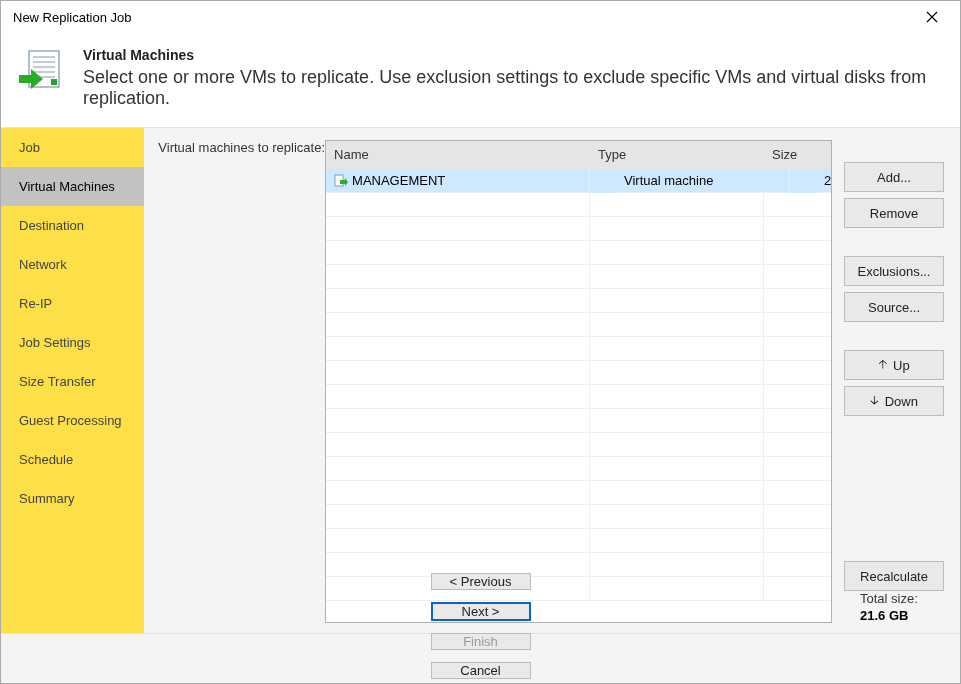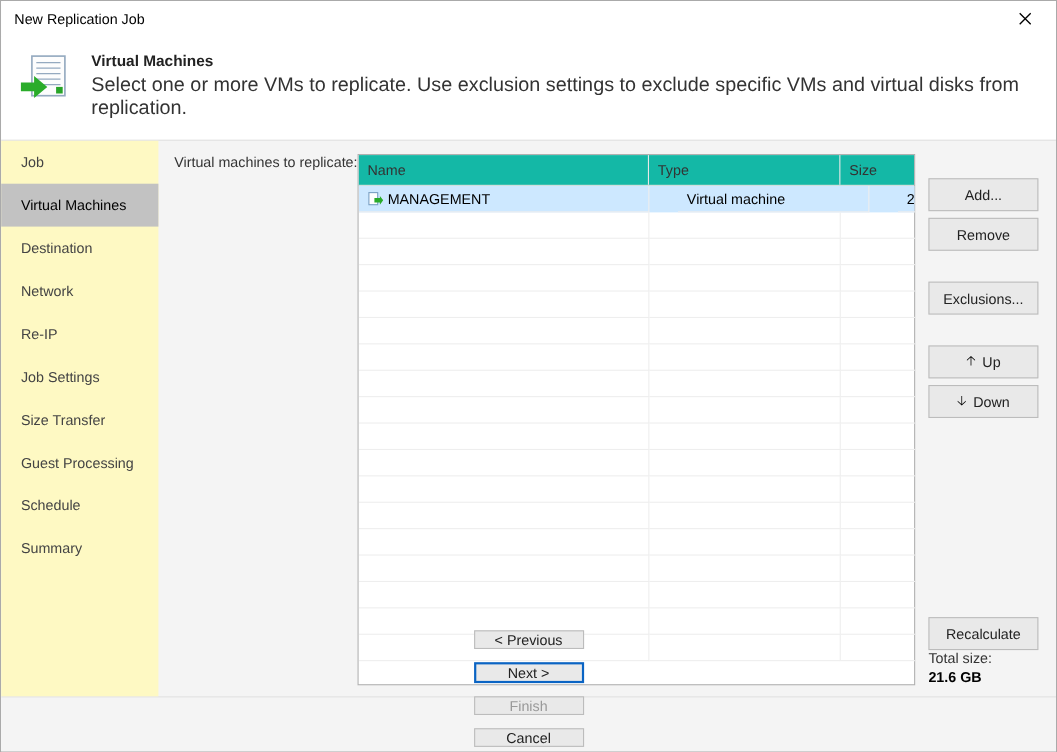--- a/index.html
+++ b/index.html
@@ -5,28 +5,28 @@
   * { box-sizing: border-box; margin: 0; padding: 0; font-family: "Segoe UI", Tahoma, sans-serif; }
   body { background: #fff; width: 961px; height: 684px; overflow: hidden; border: 1px solid #aaa; }
   .titlebar { display: flex; align-items: center; justify-content: space-between; height: 32px; padding: 0 6px 0 12px; background: #fff; font-size: 13px; }
   .titlebar .close { width: 44px; height: 28px; display: flex; align-items: center; justify-content: center; cursor: pointer; }
   .titlebar .close svg { width: 12px; height: 12px; }
   .header { display: flex; align-items: flex-start; padding: 14px 16px 18px 16px; background: #fff; }
   .header-icon { width: 48px; height: 48px; margin-right: 18px; display: flex; align-items: center; justify-content: center; }
   .header-text h2 { font-size: 14px; font-weight: 700; color: #222; margin-bottom: 4px; }
   .header-text p { font-size: 18px; color: #333; }
   .body { display: flex; height: 506px; background: #f4f4f4; border-top: 1px solid #e2e2e2; }
-  .sidebar { width: 232px; background: #fef9c3; padding-top: 0; }
+  .sidebar { width: 232px; background: #fde047; padding-top: 0; }
   .side-item { padding: 12px 18px; font-size: 13px; color: #444; cursor: pointer; }
   .side-item.active { background: #c2c2c2; color: #000; }
   .main { flex: 1; padding: 12px 16px 10px 14px; display: flex; gap: 12px; }
   .main-left { flex: 1; display: flex; }
   .main-caption { font-size: 13px; color: #333; margin-bottom: 6px; }
   .grid { flex: 1; border: 1px solid #b0b0b0; background: #fff; overflow: hidden; }
-  .grid-header { display: flex; background: #14b8a6; border-bottom: 1px solid #e3e3e3; }
+  .grid-header { display: flex; background: #e5e5e5; border-bottom: 1px solid #e3e3e3; }
   .gh { padding: 6px 8px; font-size: 13px; color: #333; border-right: 1px solid #e8e8e8; }
   .gh.name { flex: 0 0 264px; }
   .gh.type { flex: 0 0 174px; }
   .gh.size { flex: 0 0 84px; }
   .gh.spacer { flex: 1; border-right: none; }
   .grid-body { overflow: auto; }
   .row { display: flex; align-items: center; height: 24px; font-size: 13px; }
   .row.selected { background: #cde8ff; gap: 26px; }
   .cell { padding: 0 8px; border-right: 1px solid #eee; border-bottom: 1px solid #eee; height: 24px; display: flex; align-items: center; }
   .cell.name { flex: 0 0 264px; gap: 4px; }
@@ -34,21 +34,21 @@
   .cell.size { flex: 0 0 84px; }
   .cell.spacer { flex: 1; border-right: none; }
   .vm-icon { width: 14px; height: 14px; display: inline-block; }
   .empty-row { display: flex; height: 24px; }
   .empty-row .cell { border-right: 1px solid #eee; border-bottom: 1px solid #eee; }
   .main-right { width: 100px; display: flex; flex-direction: column; align-items: stretch; }
   .btn { height: 30px; background: #e9e9e9; border: 1px solid #bcbcbc; font-size: 13px; color: #222; cursor: pointer; display: flex; align-items: center; justify-content: center; gap: 6px; }
   .btn.wide { width: 100px; }
   .gap6 { margin-top: 6px; }
   .gap28 { margin-top: 28px; }
-  .gap14 { margin-top: 14px; }
+  .gap14 { margin-top: 14px; margin-left: 16px; }
   .arrow { font-size: 12px; color: #000; }
   .total-block { margin-top: auto; font-size: 13px; }
   .total-label { color: #333; }
   .total-value { font-weight: 700; margin-top: 2px; }
   .footer { display: flex; justify-content: flex-end; align-items: center; gap: 12px; padding: 10px 18px; background: #f4f4f4; border-top: 1px solid #e2e2e2; height: 56px; flex-direction: column; }
   .footer .btn { width: 100px; }
   .footer .btn.primary { border: 2px solid #0a64c4; }
   .footer .btn.disabled { color: #999; cursor: default; }
 </style>
 </head>
@@ -226,20 +226,21 @@
             </div>
         </div>
       </div>
     </div>
 
     <div class="main-right">
       <div style="height:22px"></div>
       <button class="btn wide">Add...</button>
       <button class="btn wide gap6">Remove</button>
       <button class="btn wide gap28">Exclusions...</button>
+      <button class="btn wide gap6">Source...</button>
       <button class="btn wide gap28">
         <span class="arrow">🡡</span>
         <span>Up</span>
       </button>
       <button class="btn wide gap6">
         <span class="arrow">🡣</span>
         <span>Down</span>
       </button>
       <div style="flex:1"></div>
       <button class="btn wide">Recalculate</button>

